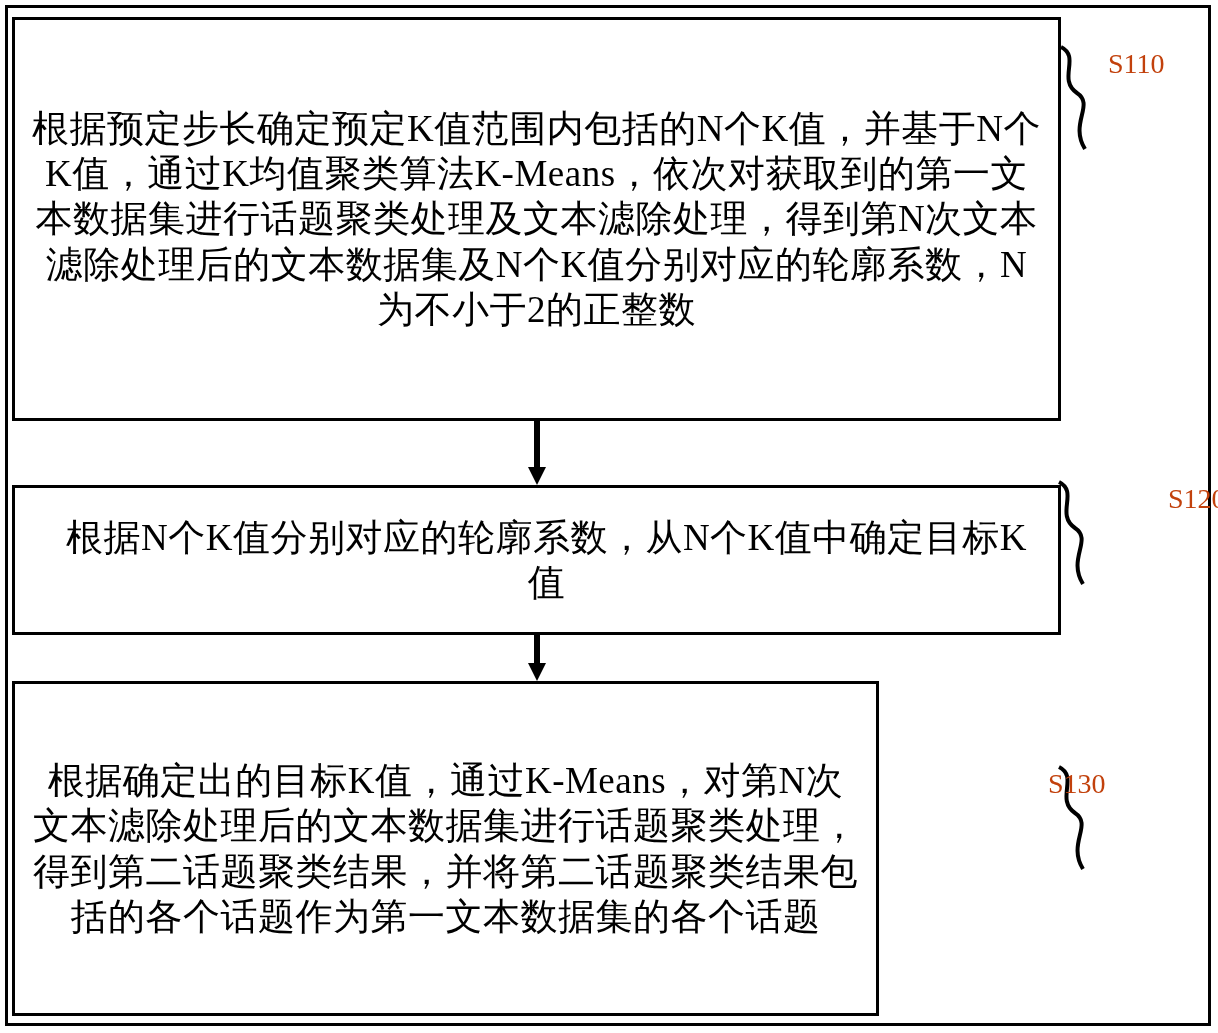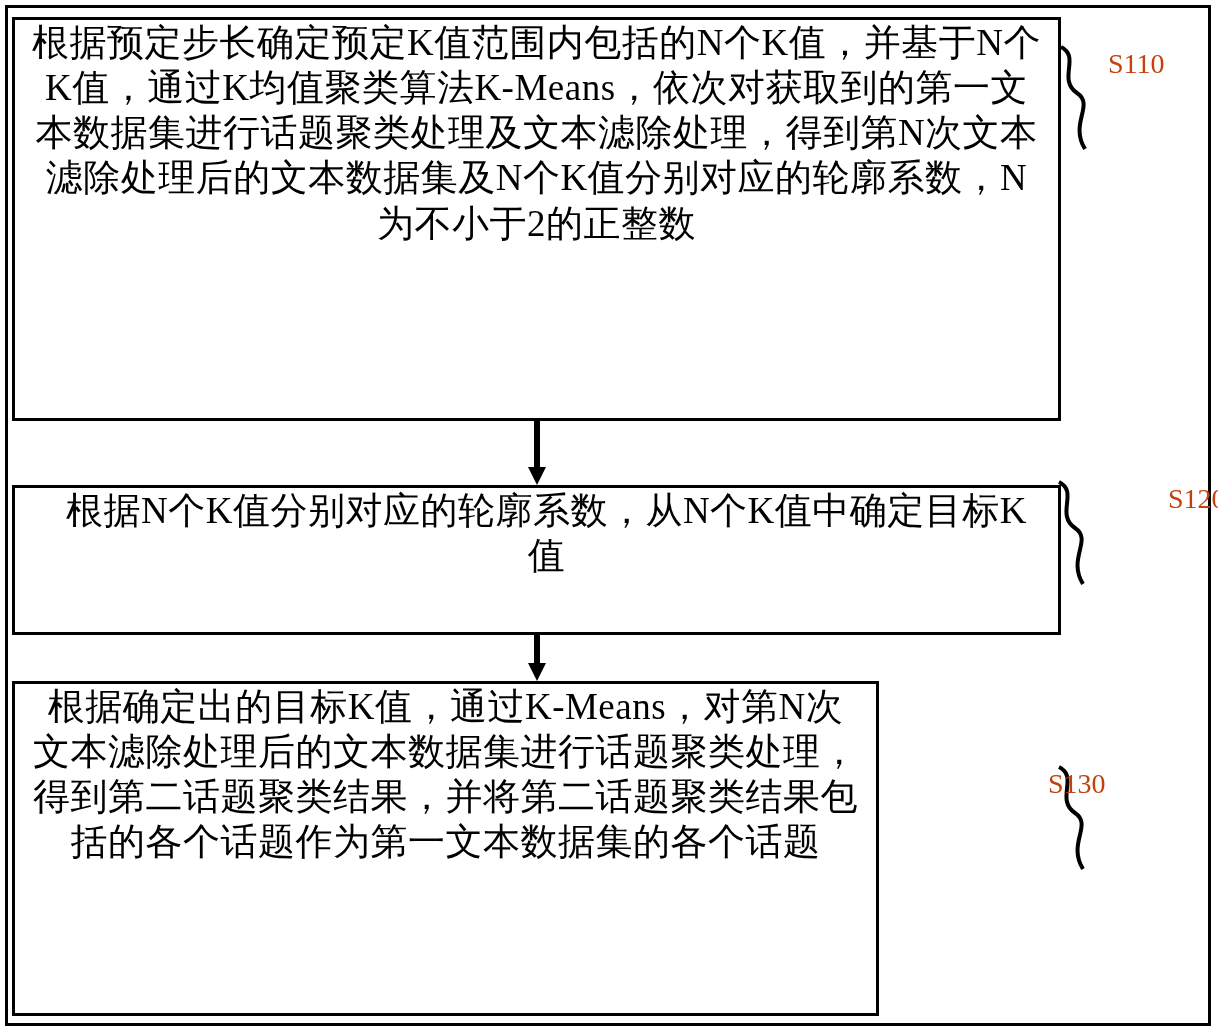--- a/index.html
+++ b/index.html
@@ -27,20 +27,21 @@
     height: 1021px;
     border: 3px solid #000;
     box-sizing: border-box;
   }
   .step-box {
     position: absolute;
     border: 3px solid #000;
     box-sizing: border-box;
     background: #fff;
     display: flex;
+    align-items: center;
     justify-content: center;
     text-align: center;
   }
   .step-text {
     font-size: 37px;
     line-height: 1.22;
     letter-spacing: 0.5px;
     padding: 0 14px;
     white-space: pre-line;
   }

